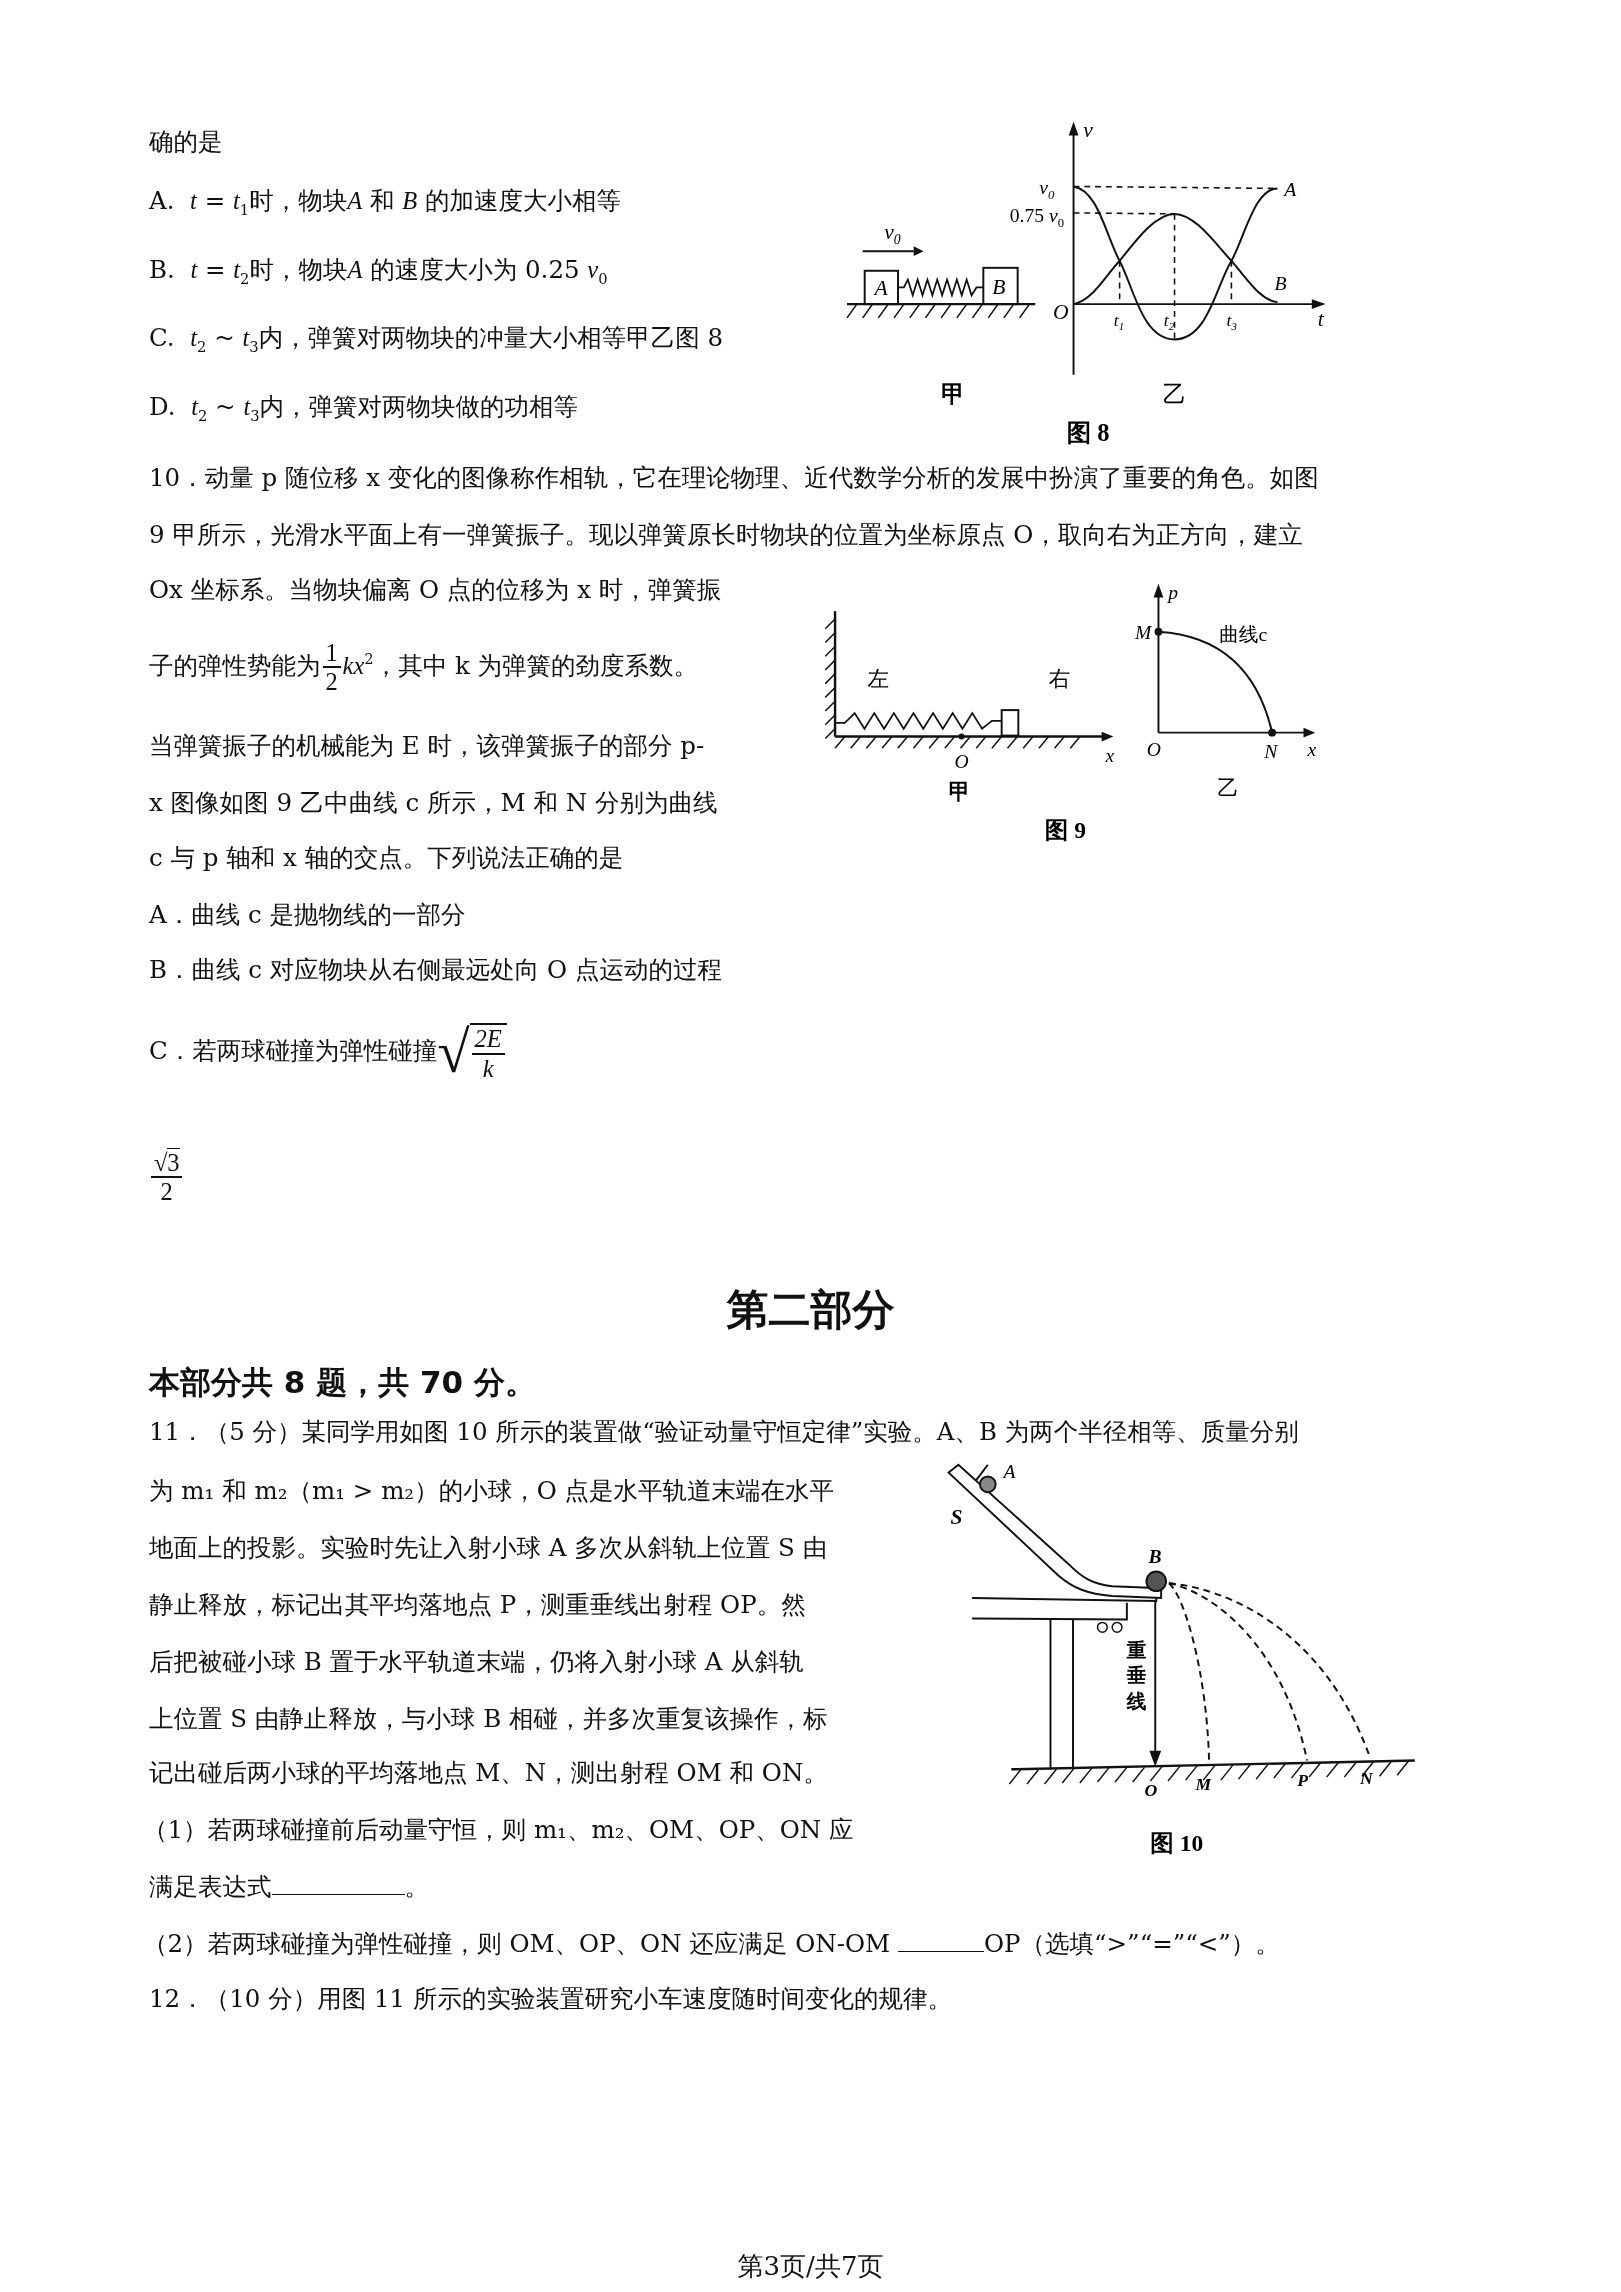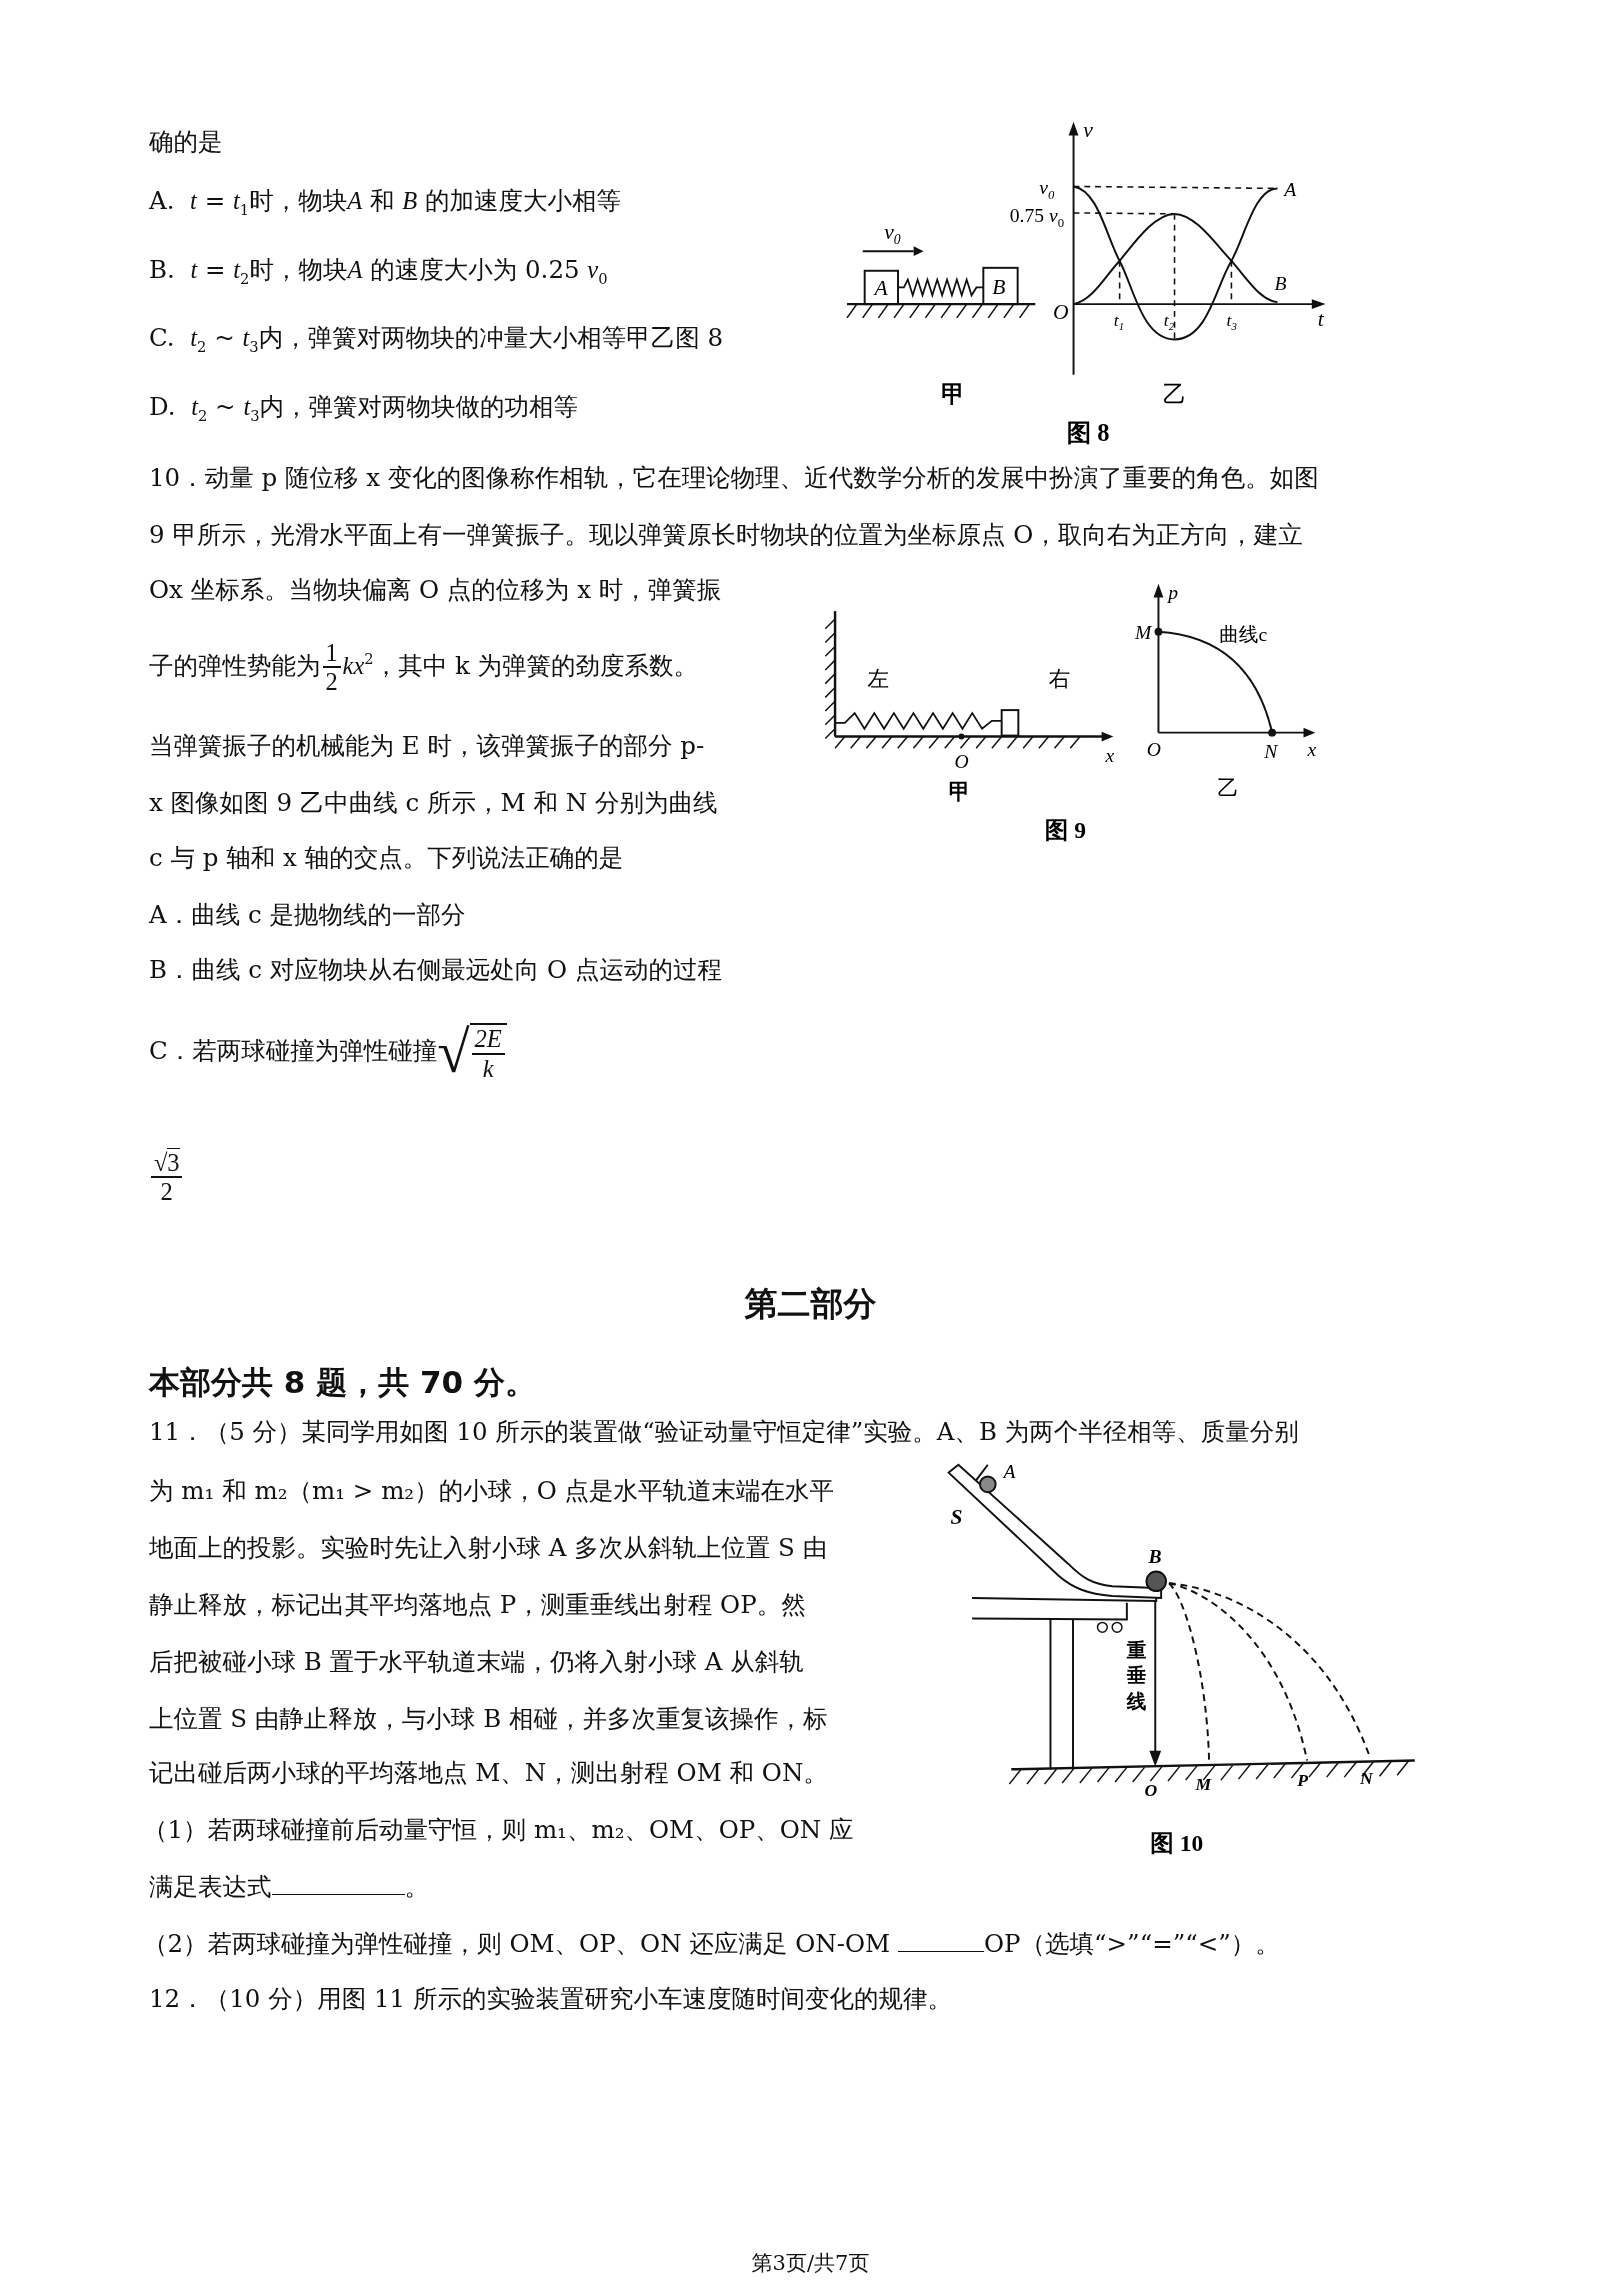--- a/index.html
+++ b/index.html
@@ -11,23 +11,23 @@
   sup{font-size:14.7px;vertical-align:9.8px;}
   .frac{display:inline-block;vertical-align:middle;text-align:center;font-family:"Liberation Serif",serif;margin:0 2px;}
   .frac .num{display:block;border-bottom:2px solid #111;padding:0 2.9px;line-height:27.4px;}
   .frac .den{display:block;line-height:27.4px;}
   .sqrt{display:inline-block;vertical-align:middle;font-family:"Liberation Serif",serif;}
   .sqrt .rad{font-size:59px;vertical-align:middle;line-height:59px;}
   .sqrt .under{display:inline-block;vertical-align:middle;border-top:2px solid #111;}
   .blank{display:inline-block;border-bottom:1.5px solid #111;height:21.6px;vertical-align:baseline;}
   .fig{position:absolute;}
   .fig text{font-family:"Liberation Serif","DejaVu Serif",serif;}
-  .section-title{position:absolute;left:0;width:1621px;text-align:center;top:1282px;font-size:33px;font-weight:bold;font-family:"DejaVu Sans",sans-serif;}
+  .section-title{position:absolute;left:0;width:1621px;text-align:center;top:1282px;font-size:42px;font-weight:bold;font-family:"DejaVu Sans",sans-serif;}
   .bold-note{position:absolute;left:149px;top:1362px;font-size:31px;font-weight:bold;font-family:"DejaVu Sans",sans-serif;}
-  .footer{position:absolute;left:0;width:1621px;top:2249px;text-align:center;font-size:21px;}
+  .footer{position:absolute;left:0;width:1621px;top:2249px;text-align:center;font-size:26px;}
 </style>
 </head>
 <body>
 
 <div class="line" style="top:125px;">确的是</div>
 
 <div class="line" style="top:184px;">
   <span>A.</span>&nbsp;&nbsp;<span class="it">t</span><span> = </span><span class="it">t</span><sub>1</sub><span>时，物块</span><span class="it">A</span><span> 和 </span><span class="it">B</span><span> 的加速度大小相等</span>
 </div>
 <div class="line" style="top:253px;">

